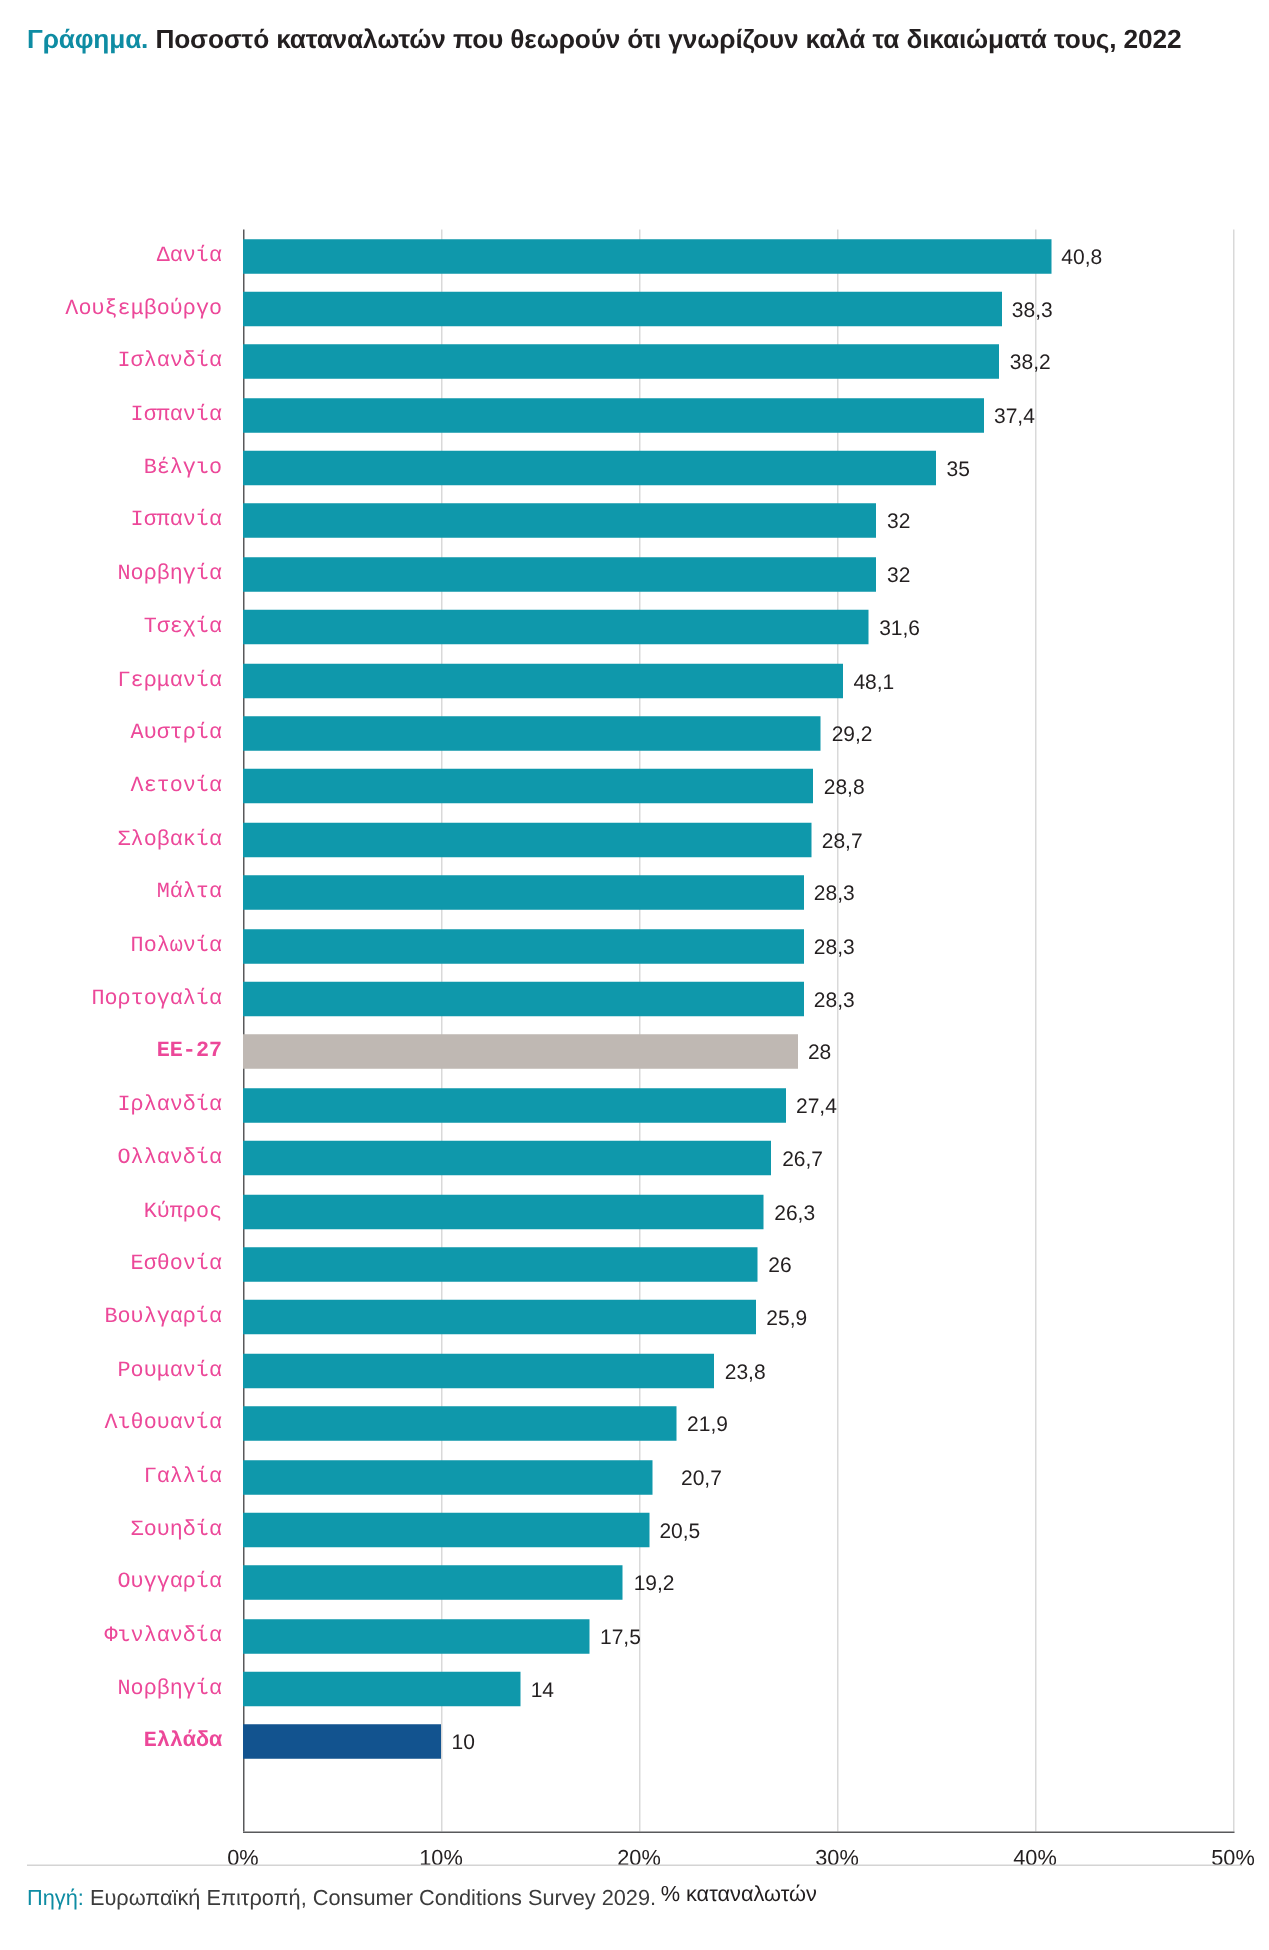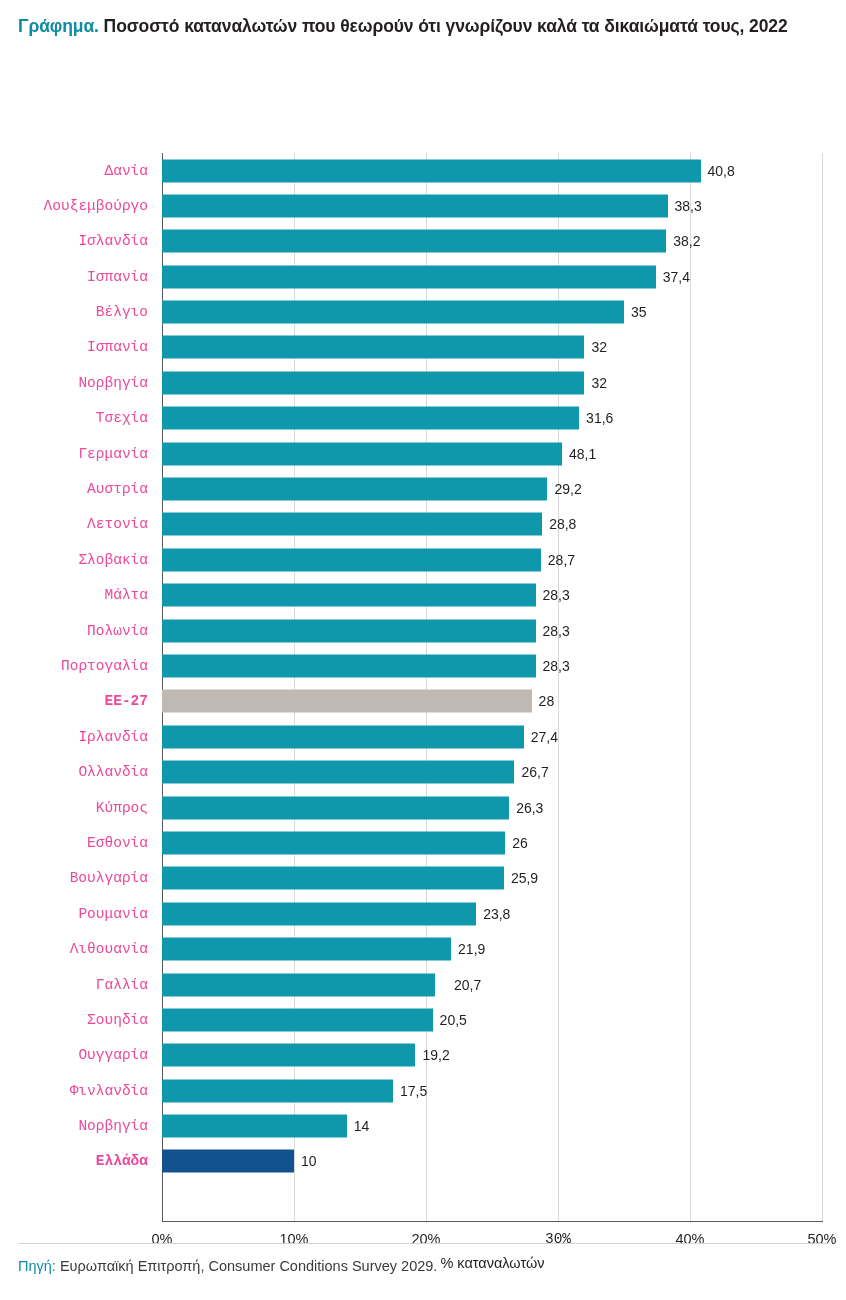--- a/index.html
+++ b/index.html
@@ -315,21 +315,21 @@
         <div class="row-label">Ελλάδα</div>
         <div class="bar" style="width: 132px;"></div>
         <div class="bar-value" style="left: 132px;">10</div>
       </div>
     </div>
   <div class="axis-baseline" id="axis-baseline" style="top: 1168px;"></div>
   <div class="xaxis" id="xaxis" style="top: 1170px;">
       <div class="xtick" style="left: 0px;">0%</div>
       <div class="xtick" style="left: 132px;">10%</div>
       <div class="xtick" style="left: 264px;">20%</div>
-      <div class="xtick" style="left: 396px; font-family: Liberation Mono, monospace;">30%</div>
+      <div class="xtick" style="left: 396px;">30%</div>
       <div class="xtick" style="left: 528px;">40%</div>
       <div class="xtick" style="left: 660px;">50%</div>
     </div>
   <div class="xlabel" style="top: 1202px;">% καταναλωτών</div>
 </div>
 
 <div class="footer-rule"></div>
 <div class="source">
   <span class="src-label">Πηγή:</span><span class="src-text"> Ευρωπαϊκή Επιτροπή, Consumer Conditions Survey 2029.</span>
 </div>

